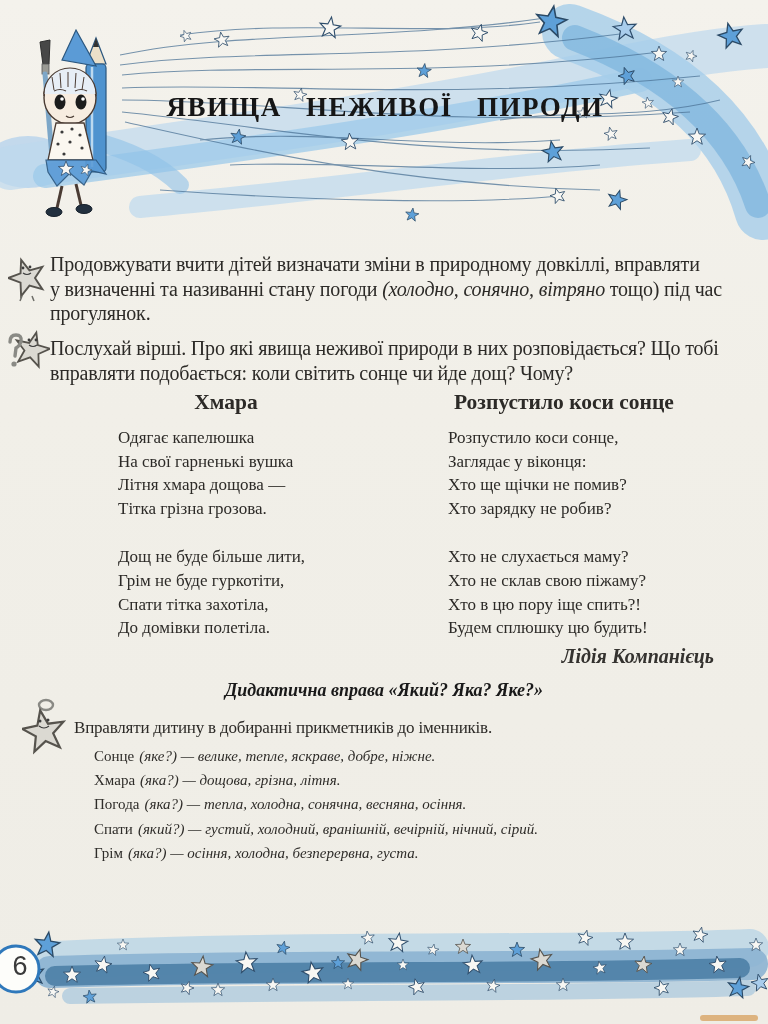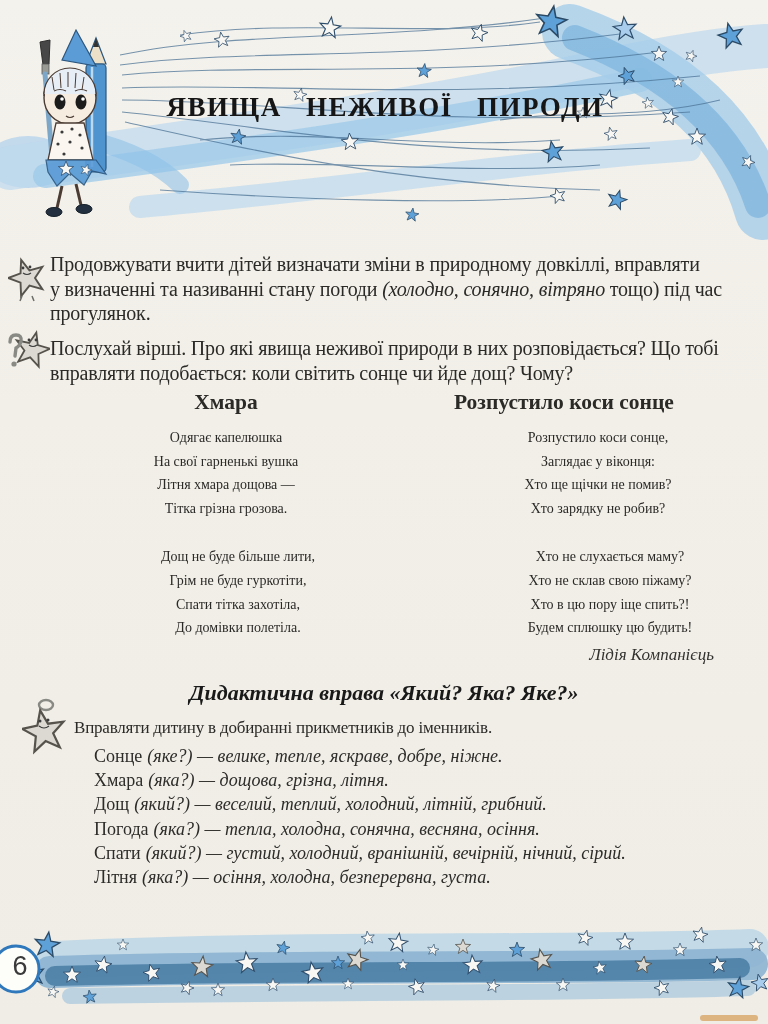--- a/index.html
+++ b/index.html
@@ -24,35 +24,35 @@
   .mascot { position:absolute; }
   #mascot1 { left:8px;  top:256px; }
   #mascot2 { left:4px;  top:328px; }
   #mascot3 { left:22px; top:698px; }
 
   .poem { }
   #poem-left  { position:absolute; left:118px; top:390px; width:216px; }
   #poem-right { position:absolute; left:448px; top:390px; width:300px; }
   .poem-title { font-weight:bold; font-size:21.5px; text-align:center; margin-bottom:11px; }
   #poem-right .poem-title { text-align:left; padding-left:6px; }
-  .pline { font-size:14px; line-height:23.6px; white-space:nowrap;text-align:center; }
-  .stanza2 { margin-top:25px;margin-left:24px; }
+  .pline { font-size:17px; line-height:23.6px; white-space:nowrap; }
+  .stanza2 { margin-top:25px; }
 
   .attribution {
     position:absolute; top:645px; left:448px; width:266px;
-    text-align:right; font-style:italic; font-size:17px; color:#34322f;
+    text-align:right; font-style:italic; font-size:20px; color:#34322f;font-weight:bold;
   }
   .heading2 {
     position:absolute; top:680px; left:0; width:100%; text-align:center;
-    font-weight:bold; font-style:italic; font-size:22px; color:#191919;
+    font-weight:bold; font-style:italic; font-size:18px; color:#191919;
   }
   .instruction { position:absolute; left:74px; top:718px; font-size:17px; letter-spacing:-0.2px; }
   .vocab {
     position:absolute; left:94px; top:744px; margin:0; padding:0; list-style:none;
-    font-size:18px; line-height:24.2px; font-style:italic; color:#2e2c29;
+    font-size:15px; line-height:24.2px; font-style:italic; color:#2e2c29;
   }
   .vocab .noun { font-style:normal; margin-right:5px; }
 
   .footer-art { position:absolute; left:0; top:920px; width:768px; height:104px; }
   .page-number {
     position:absolute; left:0; top:951px; width:40px; text-align:center;
     font-family:"Liberation Sans", sans-serif; font-size:27px; color:#3a3a3a;
   }
 
   
@@ -252,24 +252,23 @@
   </div>
 
   <div class="attribution">Лідія Компанієць</div>
 
   <div class="heading2">Дидактична вправа «Який? Яка? Яке?»</div>
   <div class="instruction">Вправляти дитину в добиранні прикметників до іменників.</div>
 
   <ul class="vocab">
     <li><span class="noun">Сонце</span><span class="rest">(яке?) — велике, тепле, яскраве, добре, ніжне.</span></li>
     <li><span class="noun">Хмара</span><span class="rest">(яка?) — дощова, грізна, літня.</span></li>
-    <li><span class="noun">Дощ</span><span class="rest">(який?) — веселий, теплий, холодний, літній, грибний.</span></li>
     <li><span class="noun">Погода</span><span class="rest">(яка?) — тепла, холодна, сонячна, весняна, осіння.</span></li>
     <li><span class="noun">Спати</span><span class="rest">(який?) — густий, холодний, вранішній, вечірній, нічний, сірий.</span></li>
-    <li><span class="noun">Літня</span><span class="rest">(яка?) — осіння, холодна, безперервна, густа.</span></li>
+    <li><span class="noun">Грім</span><span class="rest">(яка?) — осіння, холодна, безперервна, густа.</span></li>
   </ul>
 
   <svg class="footer-art" viewBox="0 0 768 104" aria-hidden="true">
     <path d="M55,40 C300,28 560,36 750,28" fill="none" stroke="#b9d4e6" stroke-width="38" stroke-linecap="round" opacity="0.8"></path>
     <path d="M50,52 C300,44 560,50 752,44" fill="none" stroke="#8cb3d2" stroke-width="32" stroke-linecap="round" opacity="0.9"></path>
     <path d="M55,56 C300,50 550,54 740,48" fill="none" stroke="#4d7fa6" stroke-width="20" stroke-linecap="round" opacity="0.9"></path>
     <path d="M70,76 C300,72 560,74 748,68" fill="none" stroke="#a7c6dd" stroke-width="16" stroke-linecap="round" opacity="0.7"></path>
     <g>
       <use href="#star5" class="st-b" transform="translate(47,25) scale(1.3) rotate(8)"></use>
       <use href="#star5" class="st-b" transform="translate(33,55) scale(1.2) rotate(-12)"></use>

